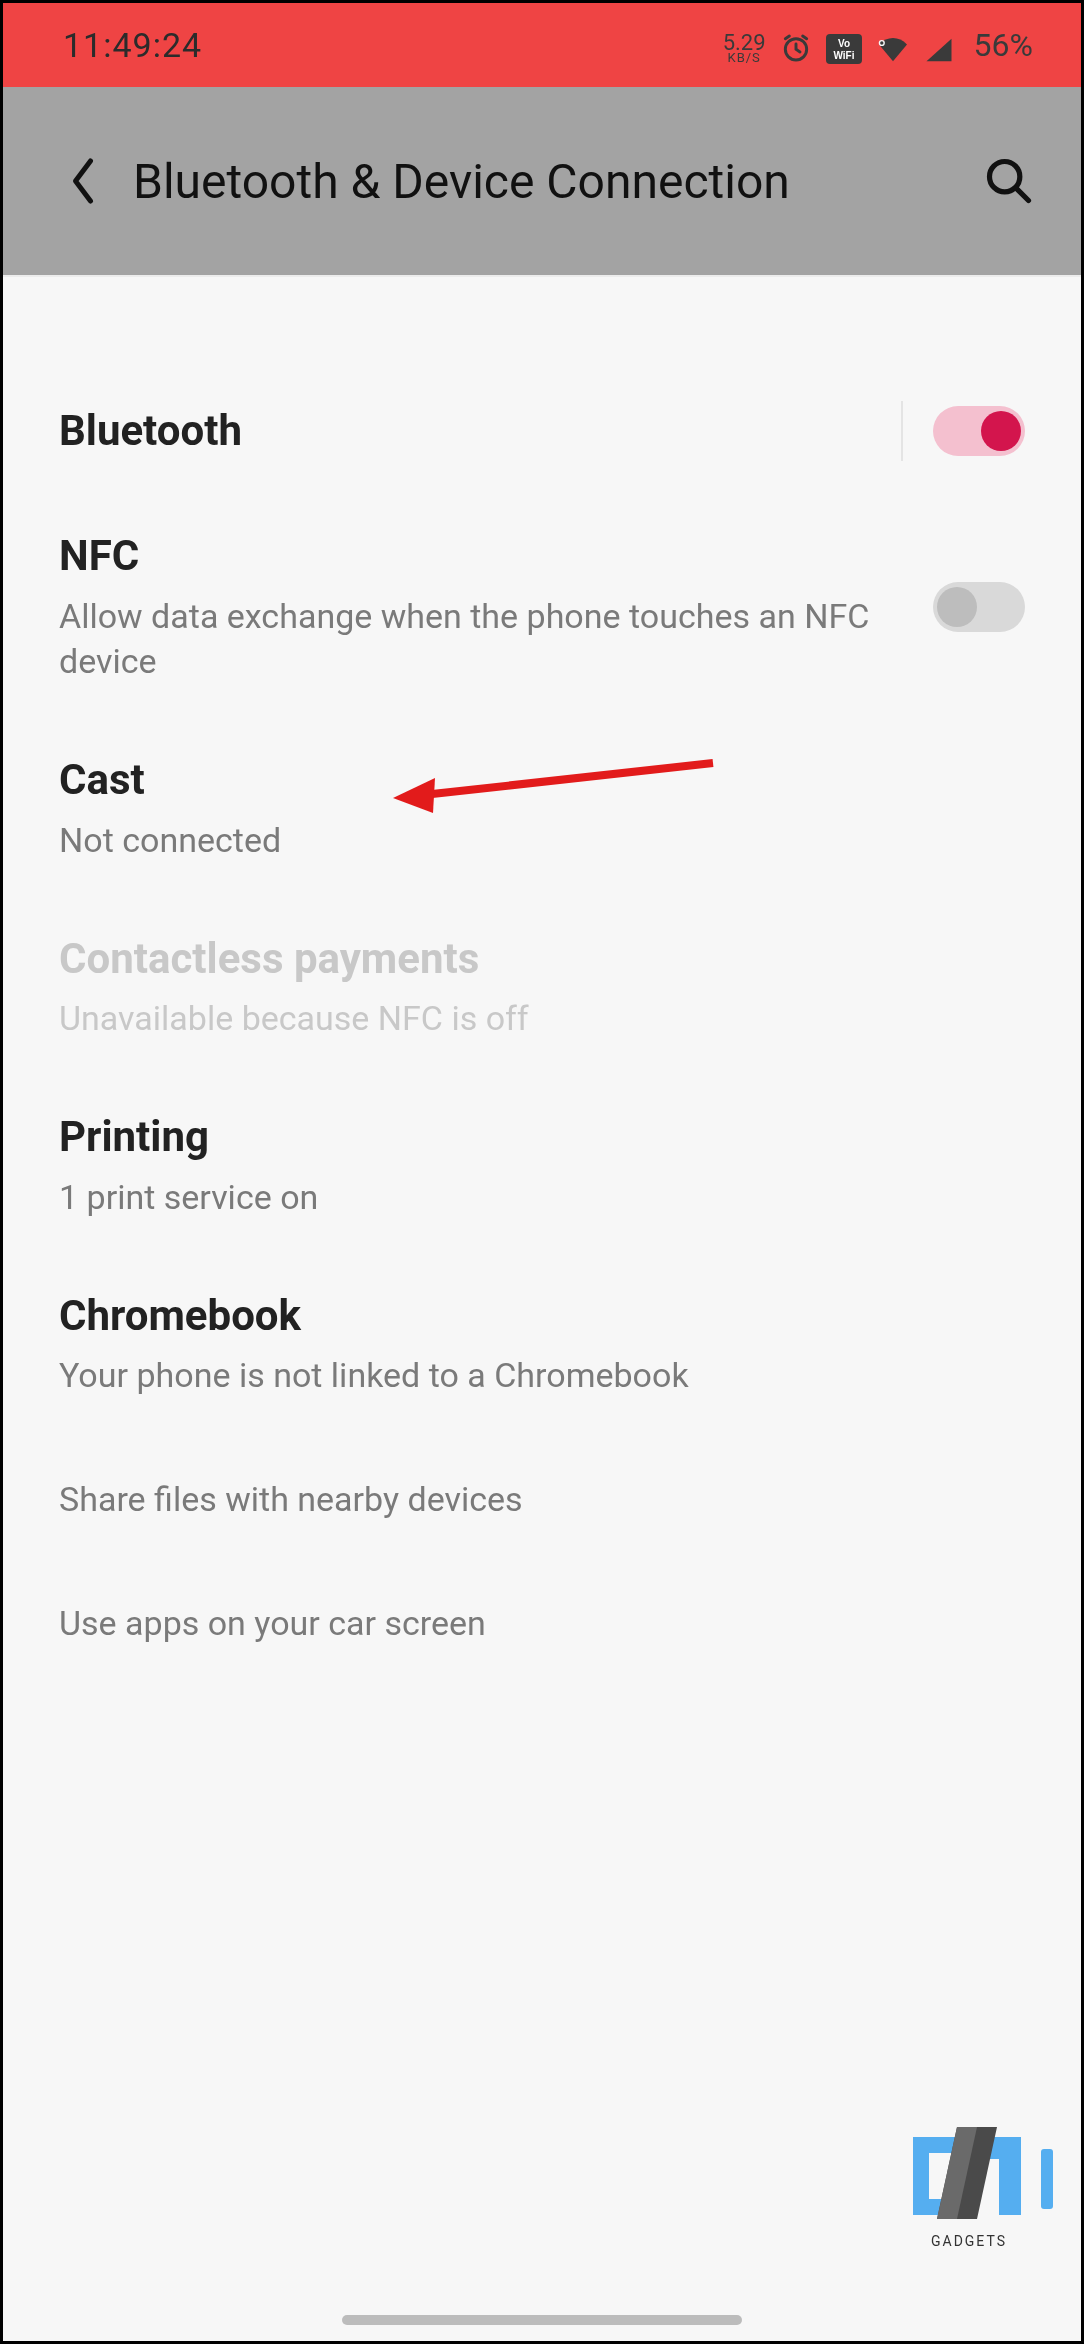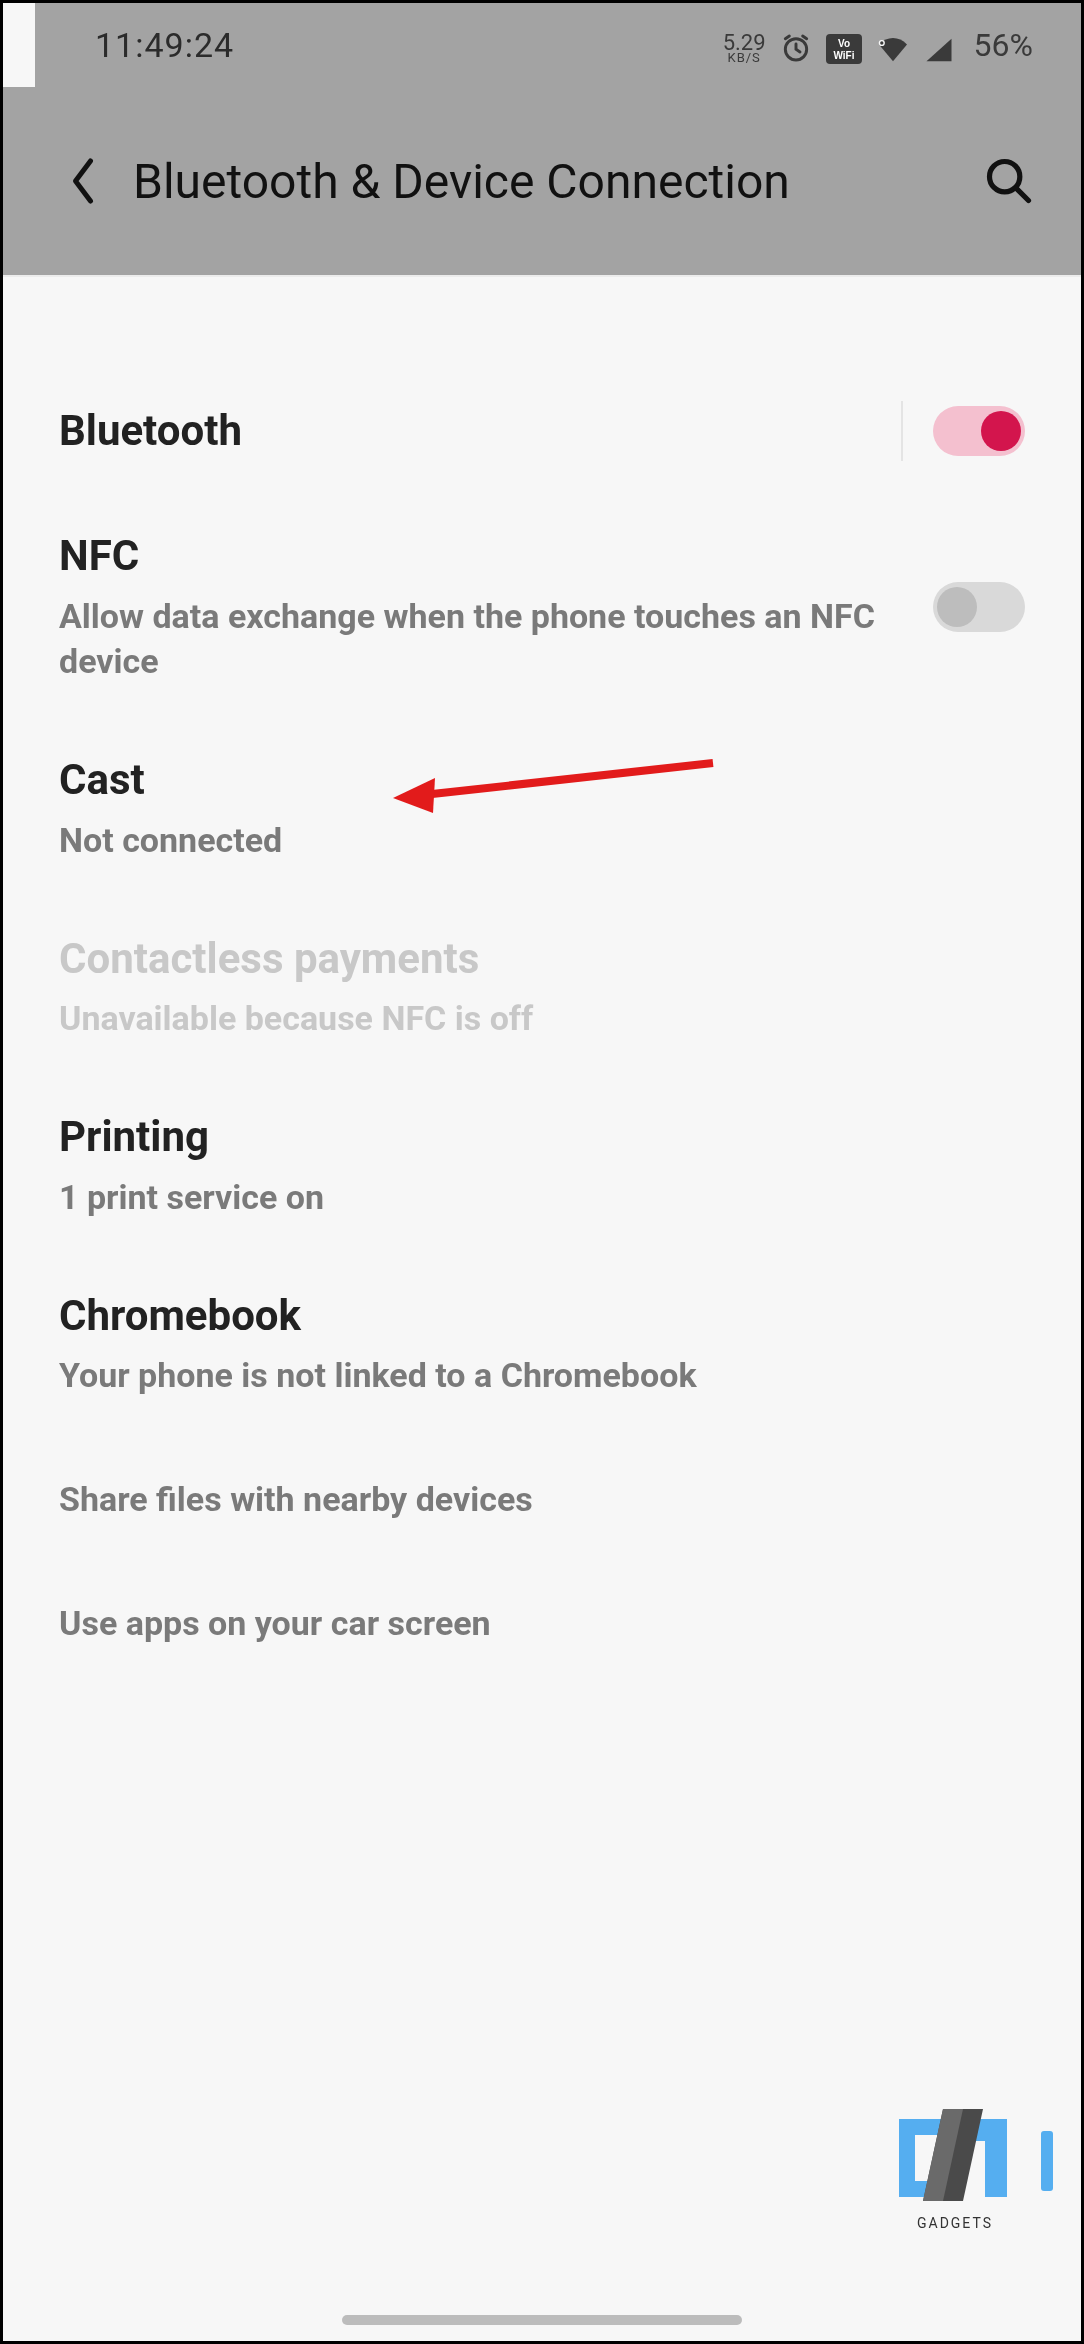--- a/index.html
+++ b/index.html
@@ -20,22 +20,21 @@
   }
 
   
   .status-bar {
     height: 84px;
     display: flex;
     align-items: center;
     padding: 0 48px 0 60px;
     font-size: 30px;
     color: #3a3a3a;
-    background: #a3a3a3;
-    margin-left: 32px;
+    background: #ef4444;
   }
   .status-time { font-size: 34px; letter-spacing: 1px; font-weight: 400; color:#2b2b2b;}
   .status-spacer { flex: 1; }
   .status-right { display: flex; align-items: flex-end; gap: 14px; }
   .kbs { text-align: center; line-height: 0.9; font-size: 20px; color:#3a3a3a;}
   .kbs .top { font-size: 22px; }
   .kbs .bot { font-size: 13px; letter-spacing:1px;}
   .status-icon { display:inline-flex; align-items:center; justify-content:center; }
   .battery-text { font-size: 32px; color:#3a3a3a; margin-left:6px;}
 
@@ -55,21 +54,21 @@
 
   
   .list { padding: 90px 0 0 0; }
   .item {
     padding: 34px 56px 34px 56px;
     display:flex;
     align-items:center;
   }
   .item .text { flex:1; padding-right:30px;}
   .item .title { font-size: 42px; color:#222; font-weight:700; line-height:1.3;}
-  .item .subtitle { font-size: 34px; color:#7a7a7a; margin-top:10px; line-height:1.35;font-weight:bold; }
+  .item .subtitle { font-size: 34px; color:#7a7a7a; margin-top:10px; line-height:1.35; }
   .item.disabled .title { color:#c8c8c8; }
   .item.disabled .subtitle { color:#c8c8c8; }
   .vsep { width:2px; height:60px; background:#e4e4e4; margin-right:30px; }
 
   
   .toggle {
     width: 92px; height: 50px; border-radius: 25px;
     position: relative; flex-shrink:0;
   }
   .toggle .knob {
@@ -97,24 +96,24 @@
     transform: translateX(-50%);
     width: 400px; height: 10px;
     background:#bcbcbc;
     border-radius:5px;
   }
 
   
   .watermark {
     position:absolute;
     right: 28px;
-    bottom: 110px;
+    bottom: 92px;
     display:flex;
     align-items:flex-end;
-    gap:26px;
+    gap:12px;
   }
   .watermark svg { display:block; }
   .watermark .side-bar { width:12px; height:60px; background:#55aef0; border-radius:3px; margin-bottom:40px;}
   .watermark-text { font-size:14px; letter-spacing:2px; color:#333; text-align:center; margin-top:4px;}
 </style>
 </head>
 <body>
 
 <div class="screen">
 

